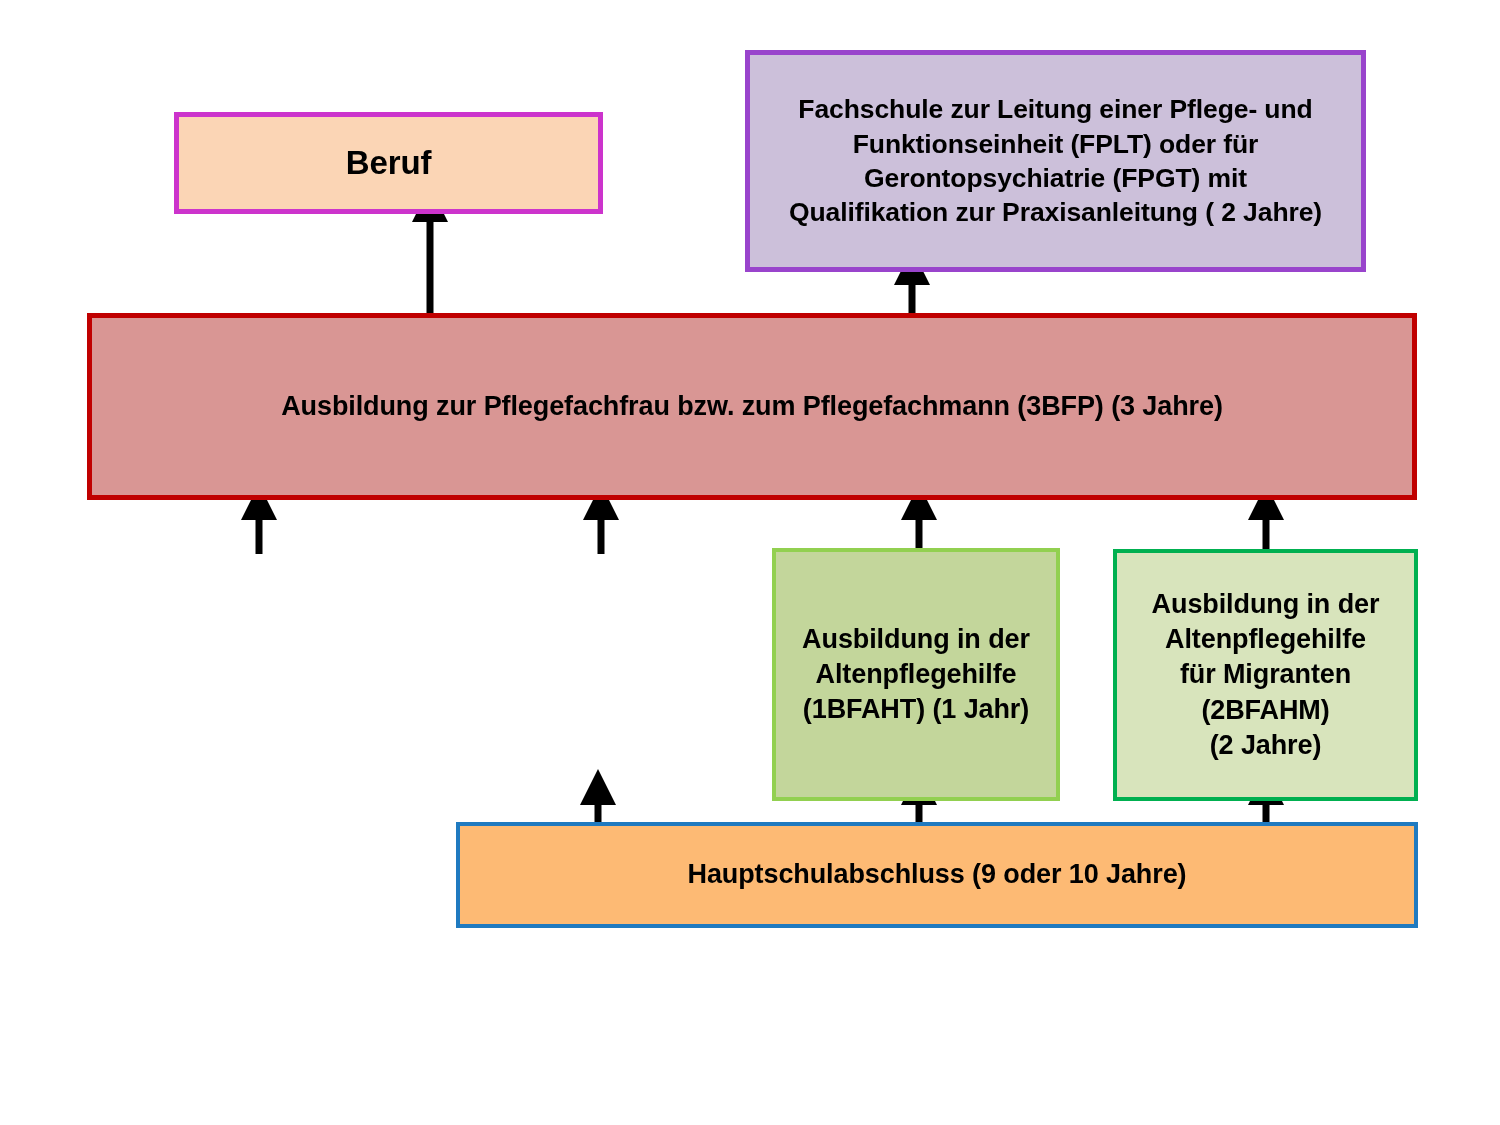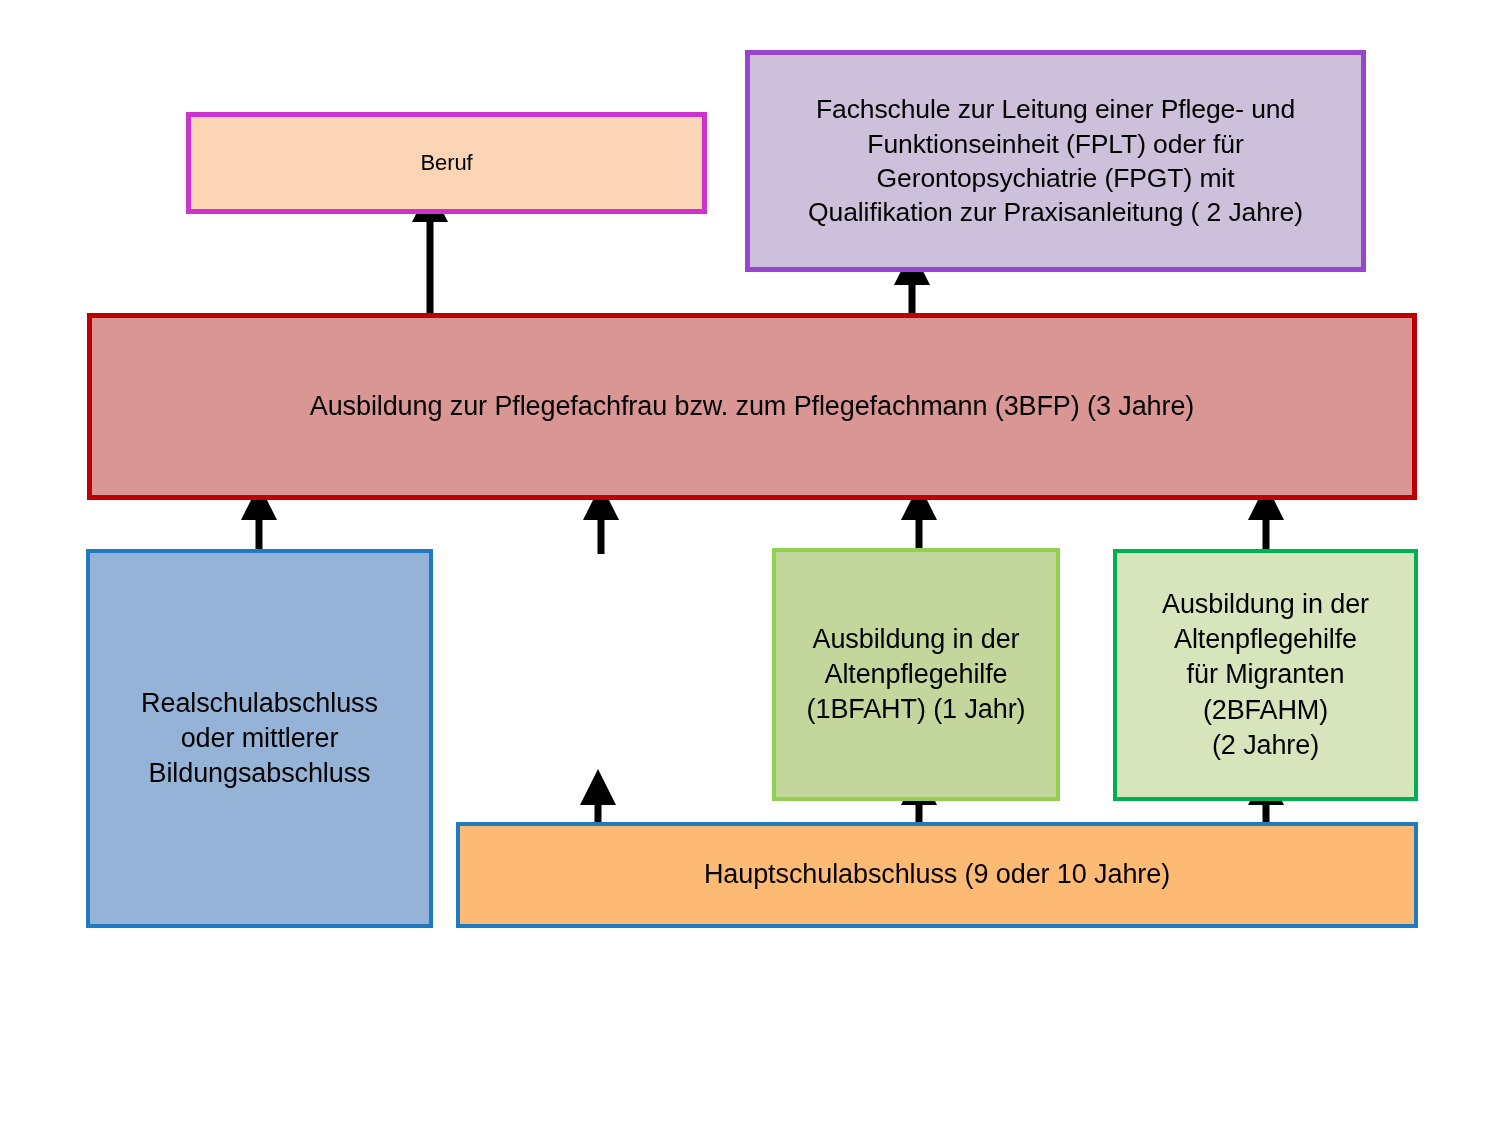--- a/index.html
+++ b/index.html
@@ -16,37 +16,36 @@
     overflow: hidden;
     font-family: "Liberation Sans", sans-serif;
   }
   .node {
     position: absolute;
     box-sizing: border-box;
     display: flex;
     align-items: center;
     justify-content: flex-end;
     text-align: center;
-    font-weight: normal;
+    font-weight: bold;
     color: #000000;
     line-height: 1.30;
     padding: 4px 10px;
     letter-spacing: -0.1px;
   }
   .node .txt {
     width: 100%;
     white-space: pre-line;
   }
 
   
   #node-beruf {
-    left: 174px; top: 112px; width: 521px; height: 102px;
+    left: 174px; top: 112px; width: 429px; height: 102px;
     background: #fbd5b5; border: 5px solid #cc33cc;
-    font-size: 22px;
-    margin-left: 12px;
+    font-size: 33px;
   }
   #node-fachschule {
     left: 745px; top: 50px; width: 621px; height: 222px;
     background: #ccc0da; border: 5px solid #9944cc;
     font-size: 26.5px;
   }
   #node-ausbildung-pflegefach {
     left: 87px; top: 313px; width: 1330px; height: 187px;
     background: #d99694; border: 5px solid #c00000;
     font-size: 27px;
@@ -157,25 +156,20 @@
     <span class="txt">Fachschule  zur Leitung einer Pflege- und
 Funktionseinheit (FPLT) oder für
 Gerontopsychiatrie (FPGT) mit
 Qualifikation zur Praxisanleitung ( 2 Jahre)</span>
   </div>
 
   <div class="node" id="node-ausbildung-pflegefach">
     <span class="txt">Ausbildung zur Pflegefachfrau bzw. zum Pflegefachmann (3BFP) (3 Jahre)</span>
   </div>
 
-  <div class="node" id="node-realschule">
-    <span class="txt">Realschulabschluss
-oder mittlerer
-Bildungsabschluss</span>
-  </div>
 
 
   <div class="node" id="node-altenpflegehilfe">
     <span class="txt">Ausbildung in der
 Altenpflegehilfe
 (1BFAHT) (1 Jahr)</span>
   </div>
 
   <div class="node" id="node-altenpflegehilfe-migranten">
     <span class="txt">Ausbildung in der

